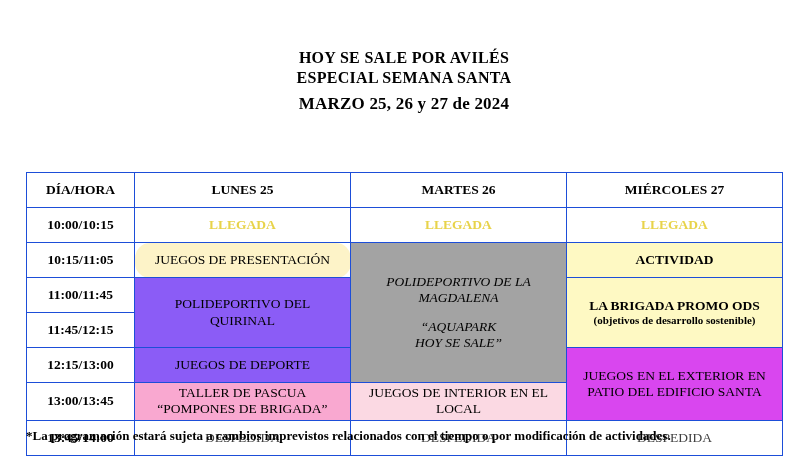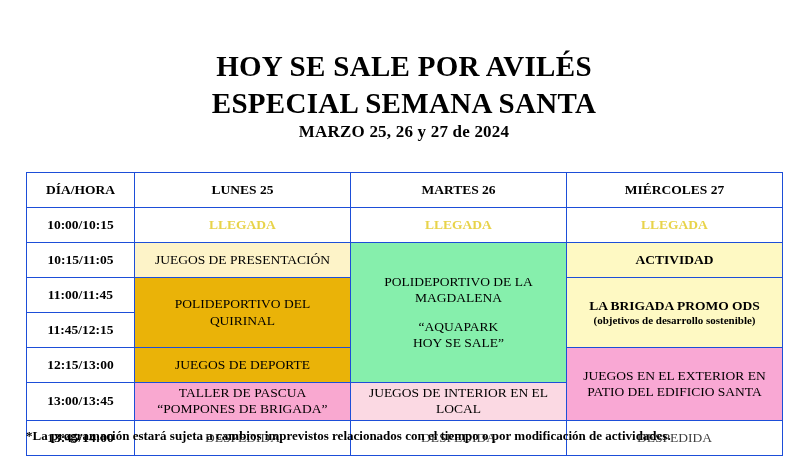--- a/index.html
+++ b/index.html
@@ -18,28 +18,29 @@
     position: relative;
     width: 808px;
     height: 468px;
     box-sizing: border-box;
   }
   .title-block {
     text-align: center;
     padding-top: 48px;
   }
   .title-line-1, .title-line-2 {
-    font-size: 29px;
+    font-size: 16px;
     font-weight: bold;
     letter-spacing: 0.3px;
     line-height: 1.28;
   }
   .title-line-3 {
     font-size: 17px;
     font-weight: bold;
+    margin-top: 5px;
     letter-spacing: 0.2px;
   }
   .table-wrap {
     position: absolute;
     left: 26px;
     top: 172px;
     width: 756px;
   }
   table.schedule {
     border-collapse: collapse;
@@ -64,25 +65,25 @@
     background: #ffffff;
   }
   td.hour {
     font-weight: bold;
     font-size: 13px;
     height: 30px;
     background: #ffffff;
   }
   td.cell { height: 30px; }
 
-  .c-yellow { background: #fdf3c8; }
-  .c-green  { background: #eab308; }
-  .c-mint   { background: #86efac; }
+  .c-yellow { background: #fdf3c8; border-radius: 15px; }
+  .c-green  { background: #8b5cf6; }
+  .c-mint   { background: #a3a3a3; font-style: italic; }
   .c-salmon { background: #fef9c3; }
-  .c-lime   { background: #f9a8d4; }
+  .c-lime   { background: #d946ef; }
   .c-pink   { background: #f9a8d0; }
   .c-rosa   { background: #fbd9e3; }
   .c-white  { background: #ffffff; }
 
   .txt-yellow { color: #e8d34a; font-weight: bold; }
   .txt-pink   { color: #404040; font-weight: normal; }
 
   .bold { font-weight: bold; }
   .small-note {
     position: absolute;

